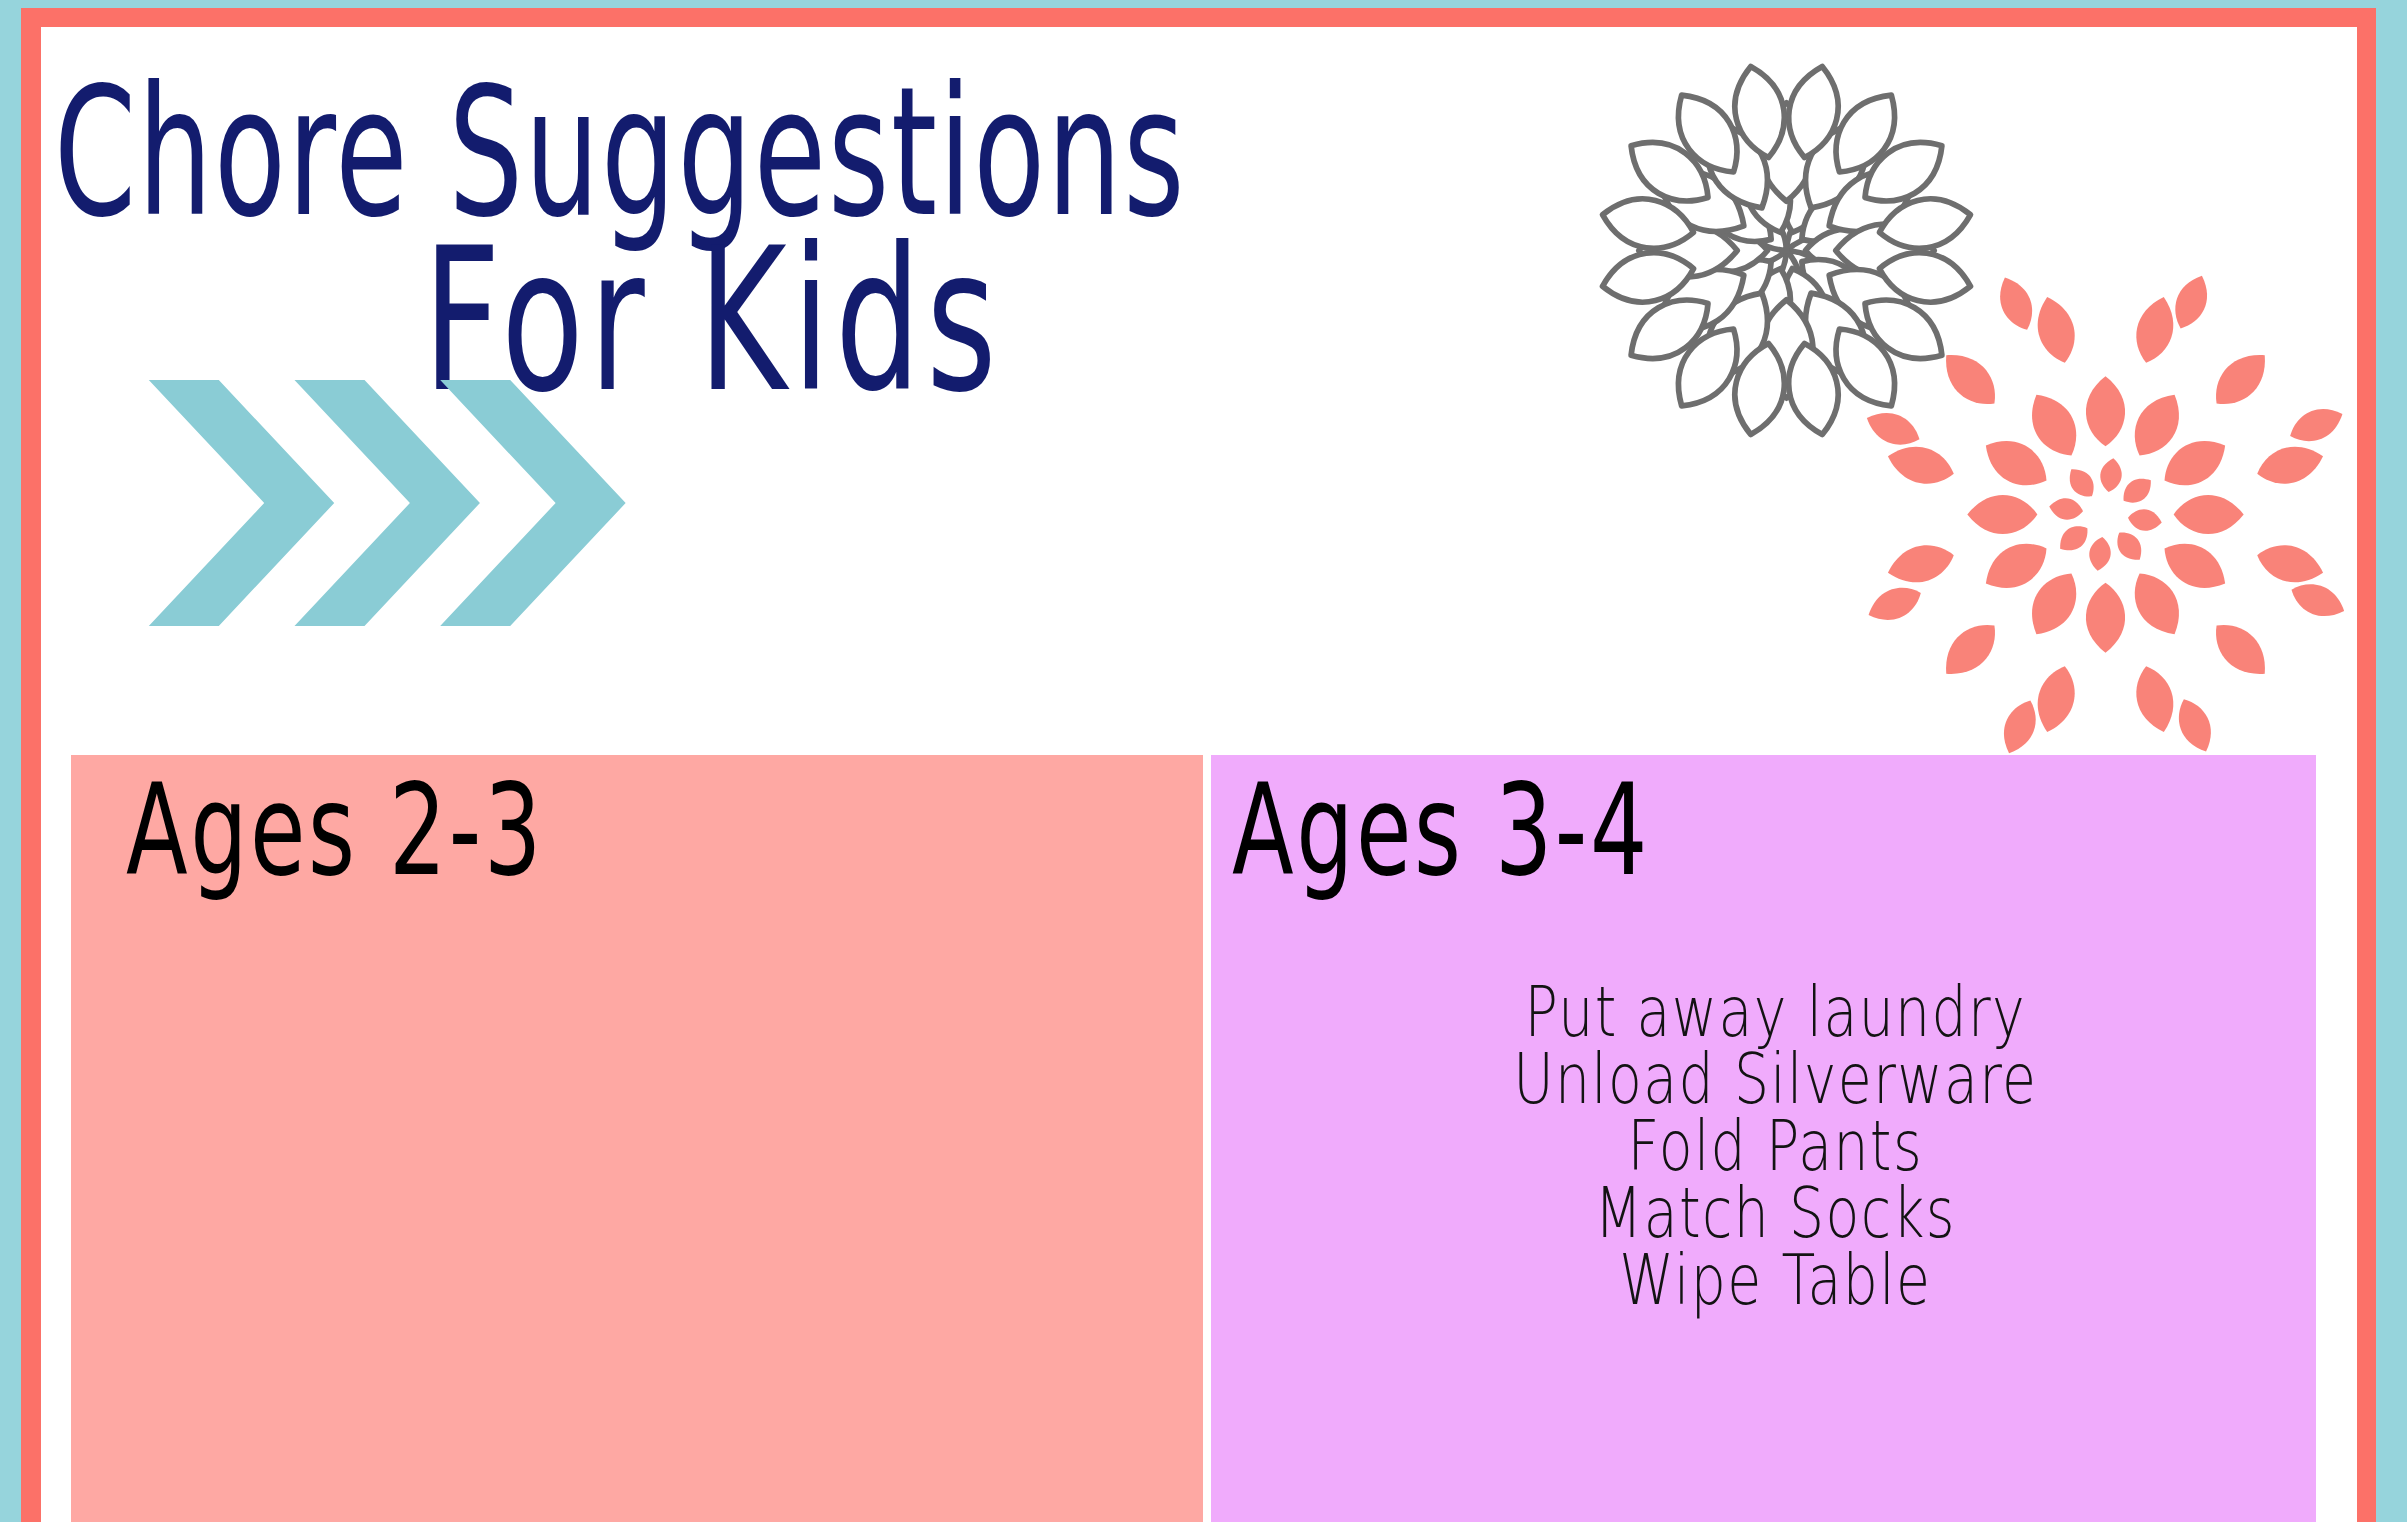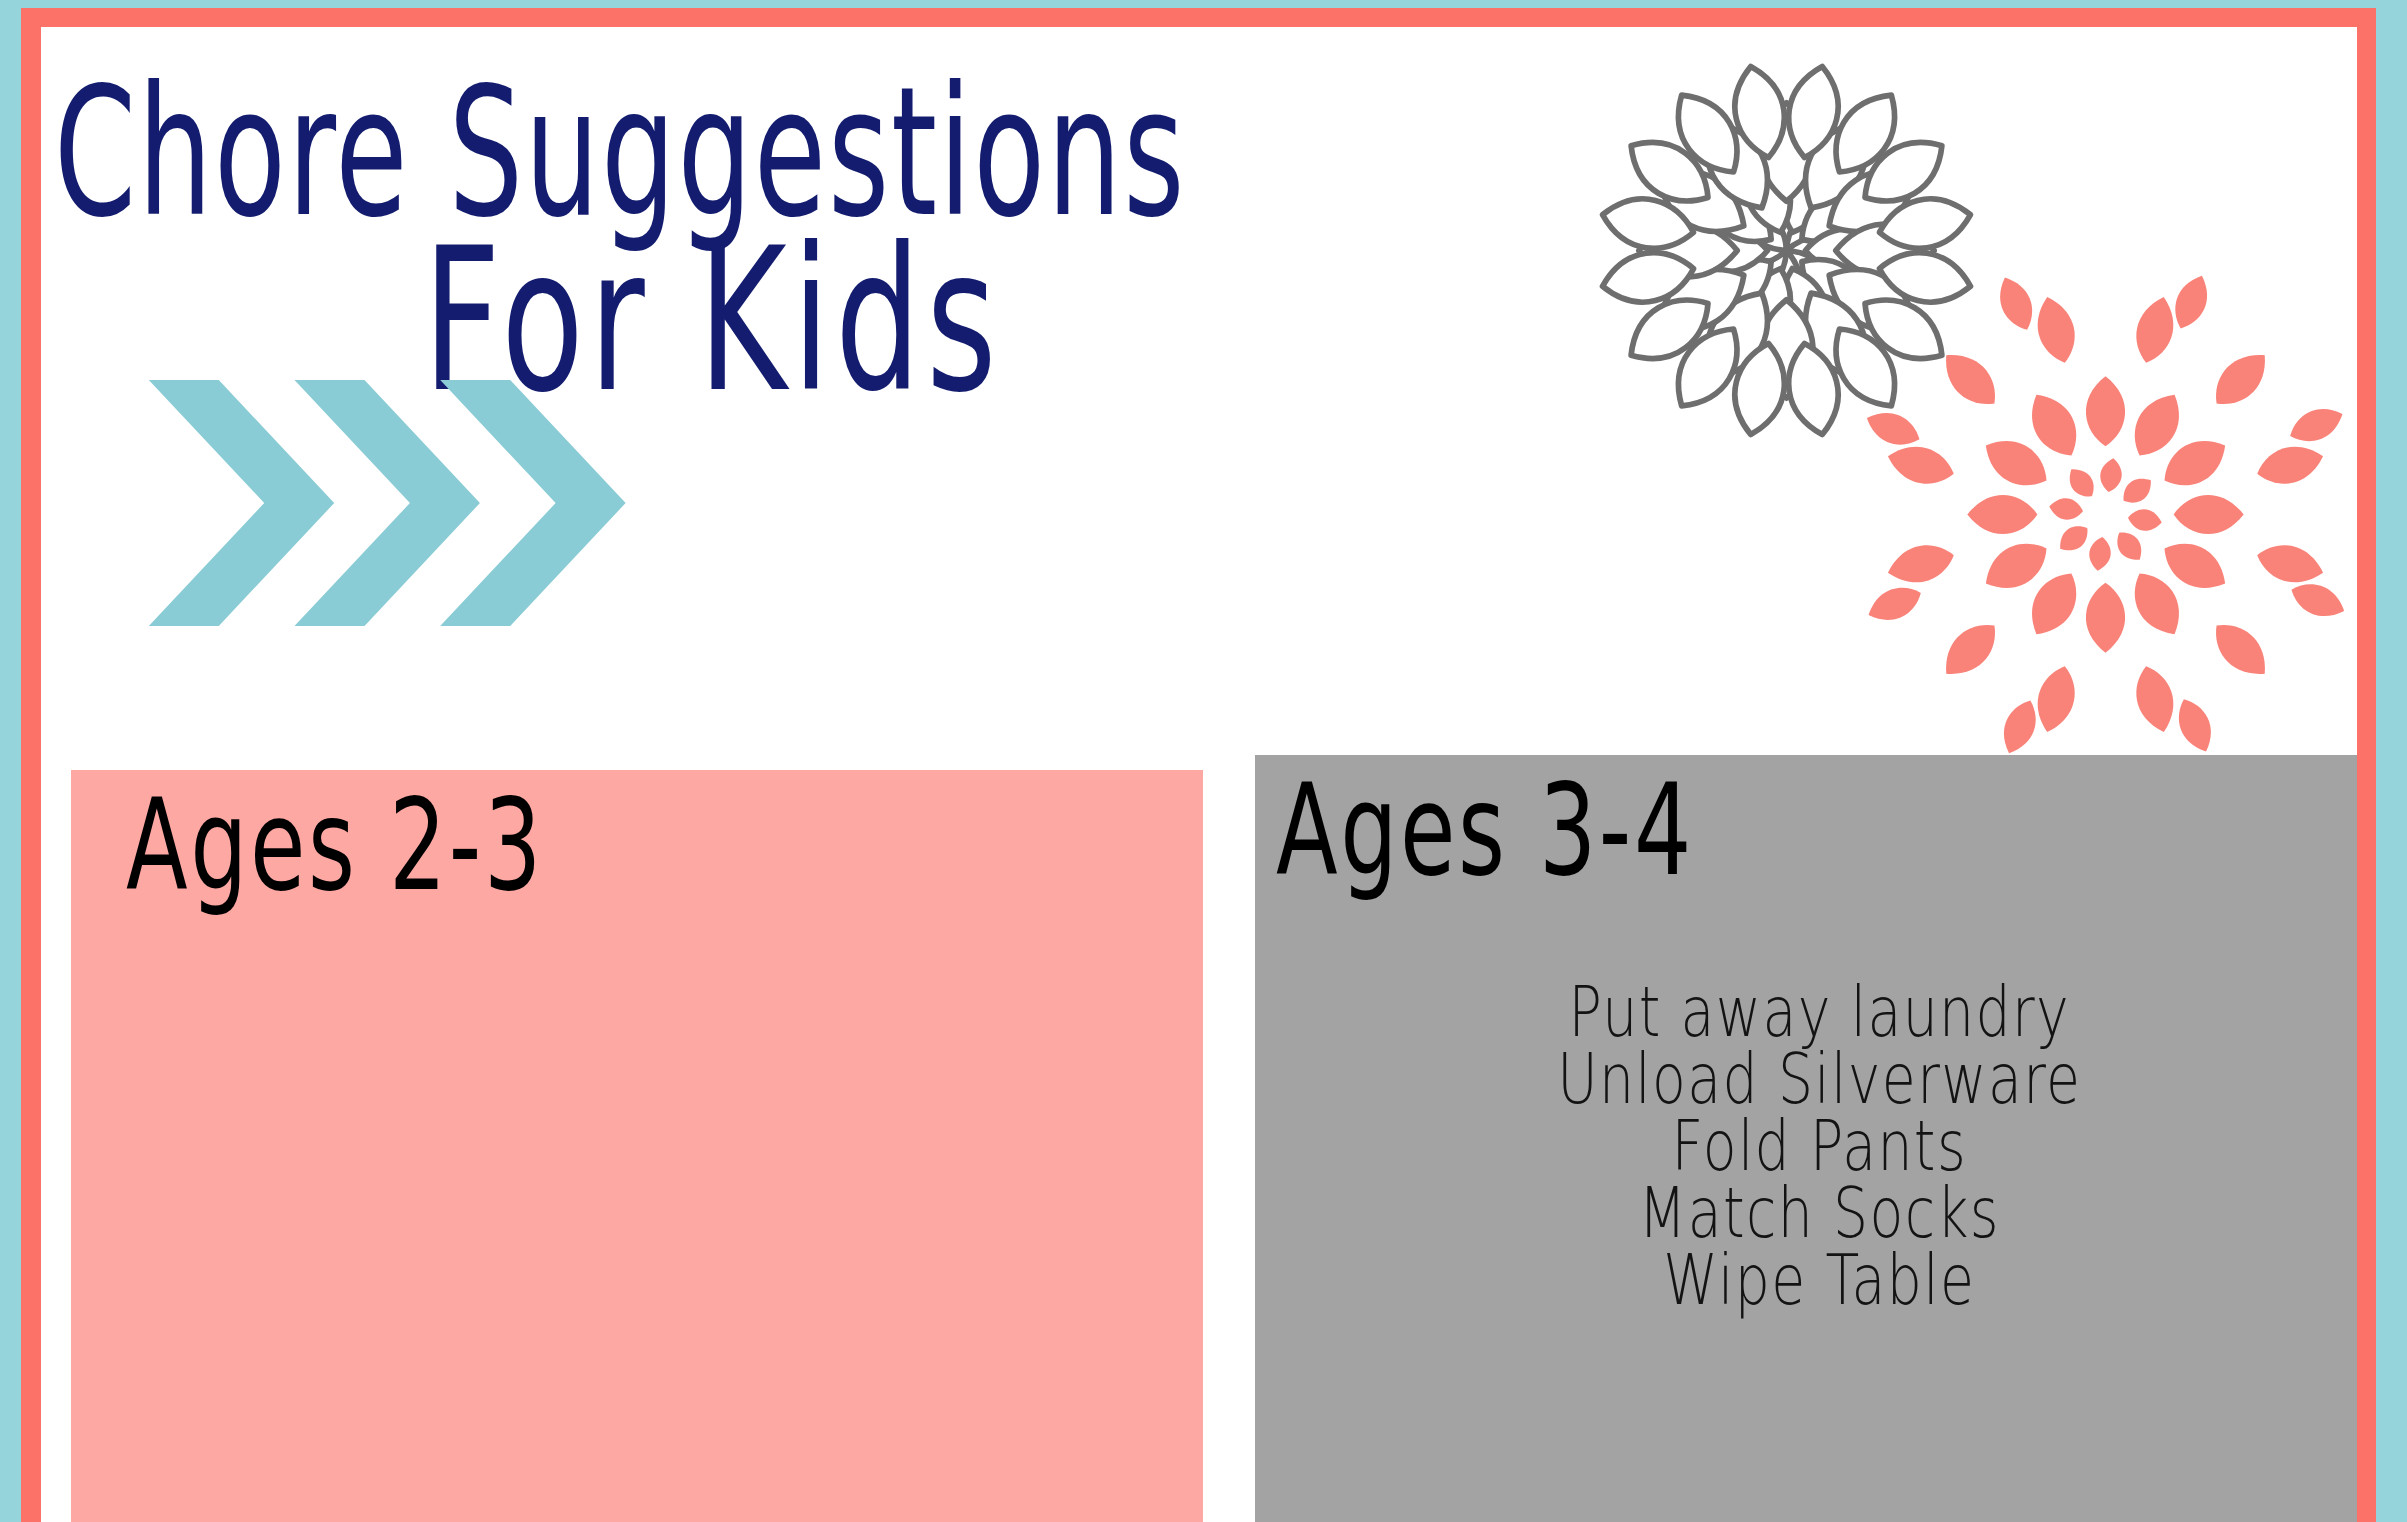--- a/index.html
+++ b/index.html
@@ -110,26 +110,25 @@
   }
   .col {
     position: absolute;
     top: 0;
     bottom: 0;
   }
   .col-pink {
     left: 0px;
     width: 1132px;
     background: #FEA8A3;
-    margin-top: 15px;
   }
   .col-gray {
-    left: 1184px;
+    left: 1140px;
     width: 1105px;
-    background: #a3a3a3;
+    background: #f0abfc;
   }
   .col-heading {
     position: absolute;
     left: 55px;
     top: 11.4px;
     font-size: 98px;
     line-height: 1;
     color: #000000;
     white-space: nowrap;
     font-family: "DejaVu Sans", sans-serif;

